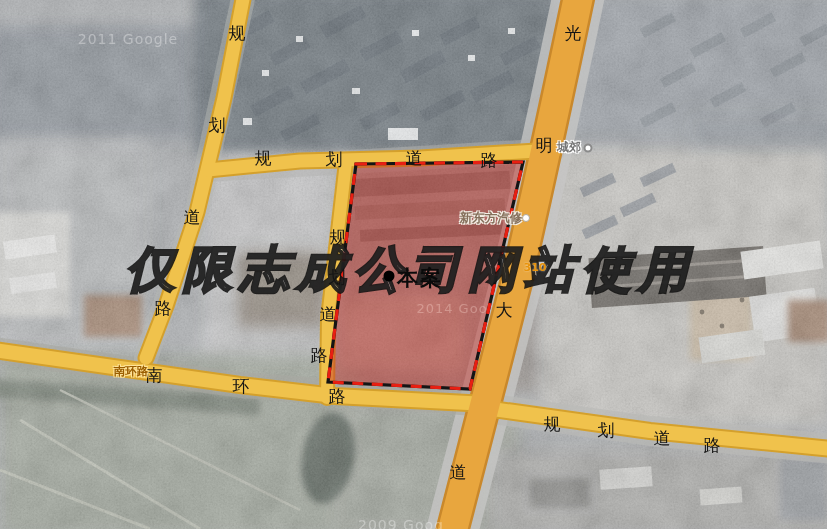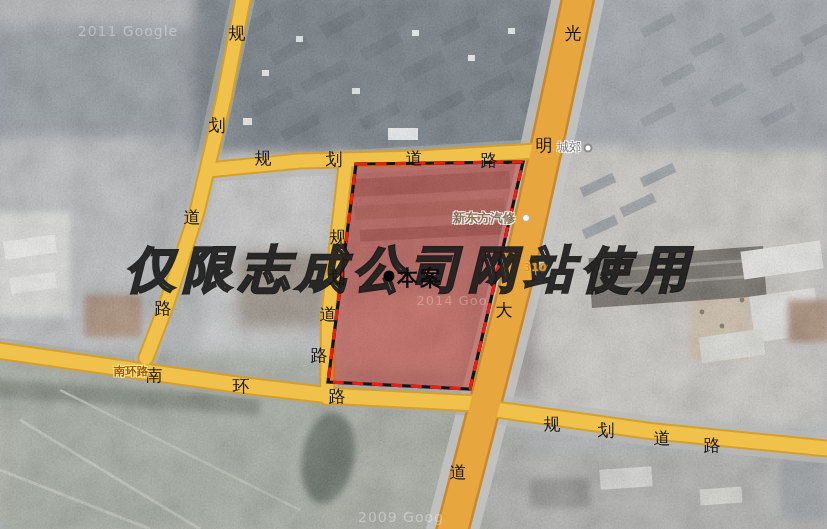--- a/index.html
+++ b/index.html
@@ -2,30 +2,30 @@
 <html><head>
 <meta charset="utf-8">
 <style>
   html,body{margin:0;padding:0;background:#222;}
   #stage{position:relative;width:827px;height:529px;overflow:hidden;
          font-family:"DejaVu Sans","Liberation Sans",sans-serif;}
   #stage svg{position:absolute;left:0;top:0;}
   #labels{position:absolute;left:0;top:0;width:827px;height:529px;}
   .map-char{position:absolute;transform:translate(-50%,-50%);font-size:17px;line-height:1;
             color:#141414;font-weight:500;white-space:nowrap;}
-  .poi-gray{position:absolute;transform:translate(-50%,-50%);font-size:12px;font-weight:400;color:#757575;
+  .poi-gray{position:absolute;transform:translate(-50%,-50%);font-size:12px;font-weight:700;color:#757575;
             text-shadow:-1px -1px 0 #fff,1px -1px 0 #fff,-1px 1px 0 #fff,1px 1px 0 #fff;white-space:nowrap;}
   .poi-biz{position:absolute;transform:translate(-50%,-50%);font-size:12.5px;font-weight:700;color:#85705c;
-            text-shadow:-1px -1px 0 #f4efe6,1px -1px 0 #f4efe6,-1px 1px 0 #f4efe6,1px 1px 0 #f4efe6;white-space:nowrap;}
+            text-shadow:-1px -1px 0 #f4efe6,1px -1px 0 #f4efe6,-1px 1px 0 #f4efe6,1px 1px 0 #f4efe6;white-space:nowrap;margin-left:7px;}
   .poi-roadname{position:absolute;transform:translate(-50%,-50%);font-size:11.5px;font-weight:700;color:#9a5d00;
             text-shadow:-1px -1px 0 #ffe49a,1px -1px 0 #ffe49a,-1px 1px 0 #ffe49a,1px 1px 0 #ffe49a;white-space:nowrap;text-align:center;}
   .poi-route{position:absolute;transform:translate(-50%,-50%);font-size:11px;font-weight:700;color:#e8930c;
             text-shadow:0 0 2px rgba(255,255,255,.6);white-space:nowrap;}
   .wm-small{position:absolute;transform:translate(-50%,-50%);font-size:14px;color:rgba(255,255,255,.34);
-            letter-spacing:1px;white-space:nowrap;}
+            letter-spacing:1px;white-space:nowrap;margin-top:8px;}
   .wm-small.reddish{color:rgba(255,225,215,.33);font-size:13px;}
   .dot-marker{position:absolute;transform:translate(-50%,-50%);border-radius:50%;box-sizing:border-box;}
   #site-marker-dot{left:389px;top:276px;width:11px;height:11px;background:#000;}
   #site-label{position:absolute;left:397px;top:264px;font-size:21px;font-weight:700;color:#0a0a0a;
               letter-spacing:2px;white-space:nowrap;}
   #watermark-main{position:absolute;left:126px;top:237px;font-size:49px;font-weight:700;
       letter-spacing:8px;white-space:nowrap;color:rgba(255,255,255,0.10);
       -webkit-text-stroke:2.4px rgba(16,16,16,0.88);
       text-shadow:0 0 1px rgba(255,255,255,0.45);font-style:italic;}
 </style>

